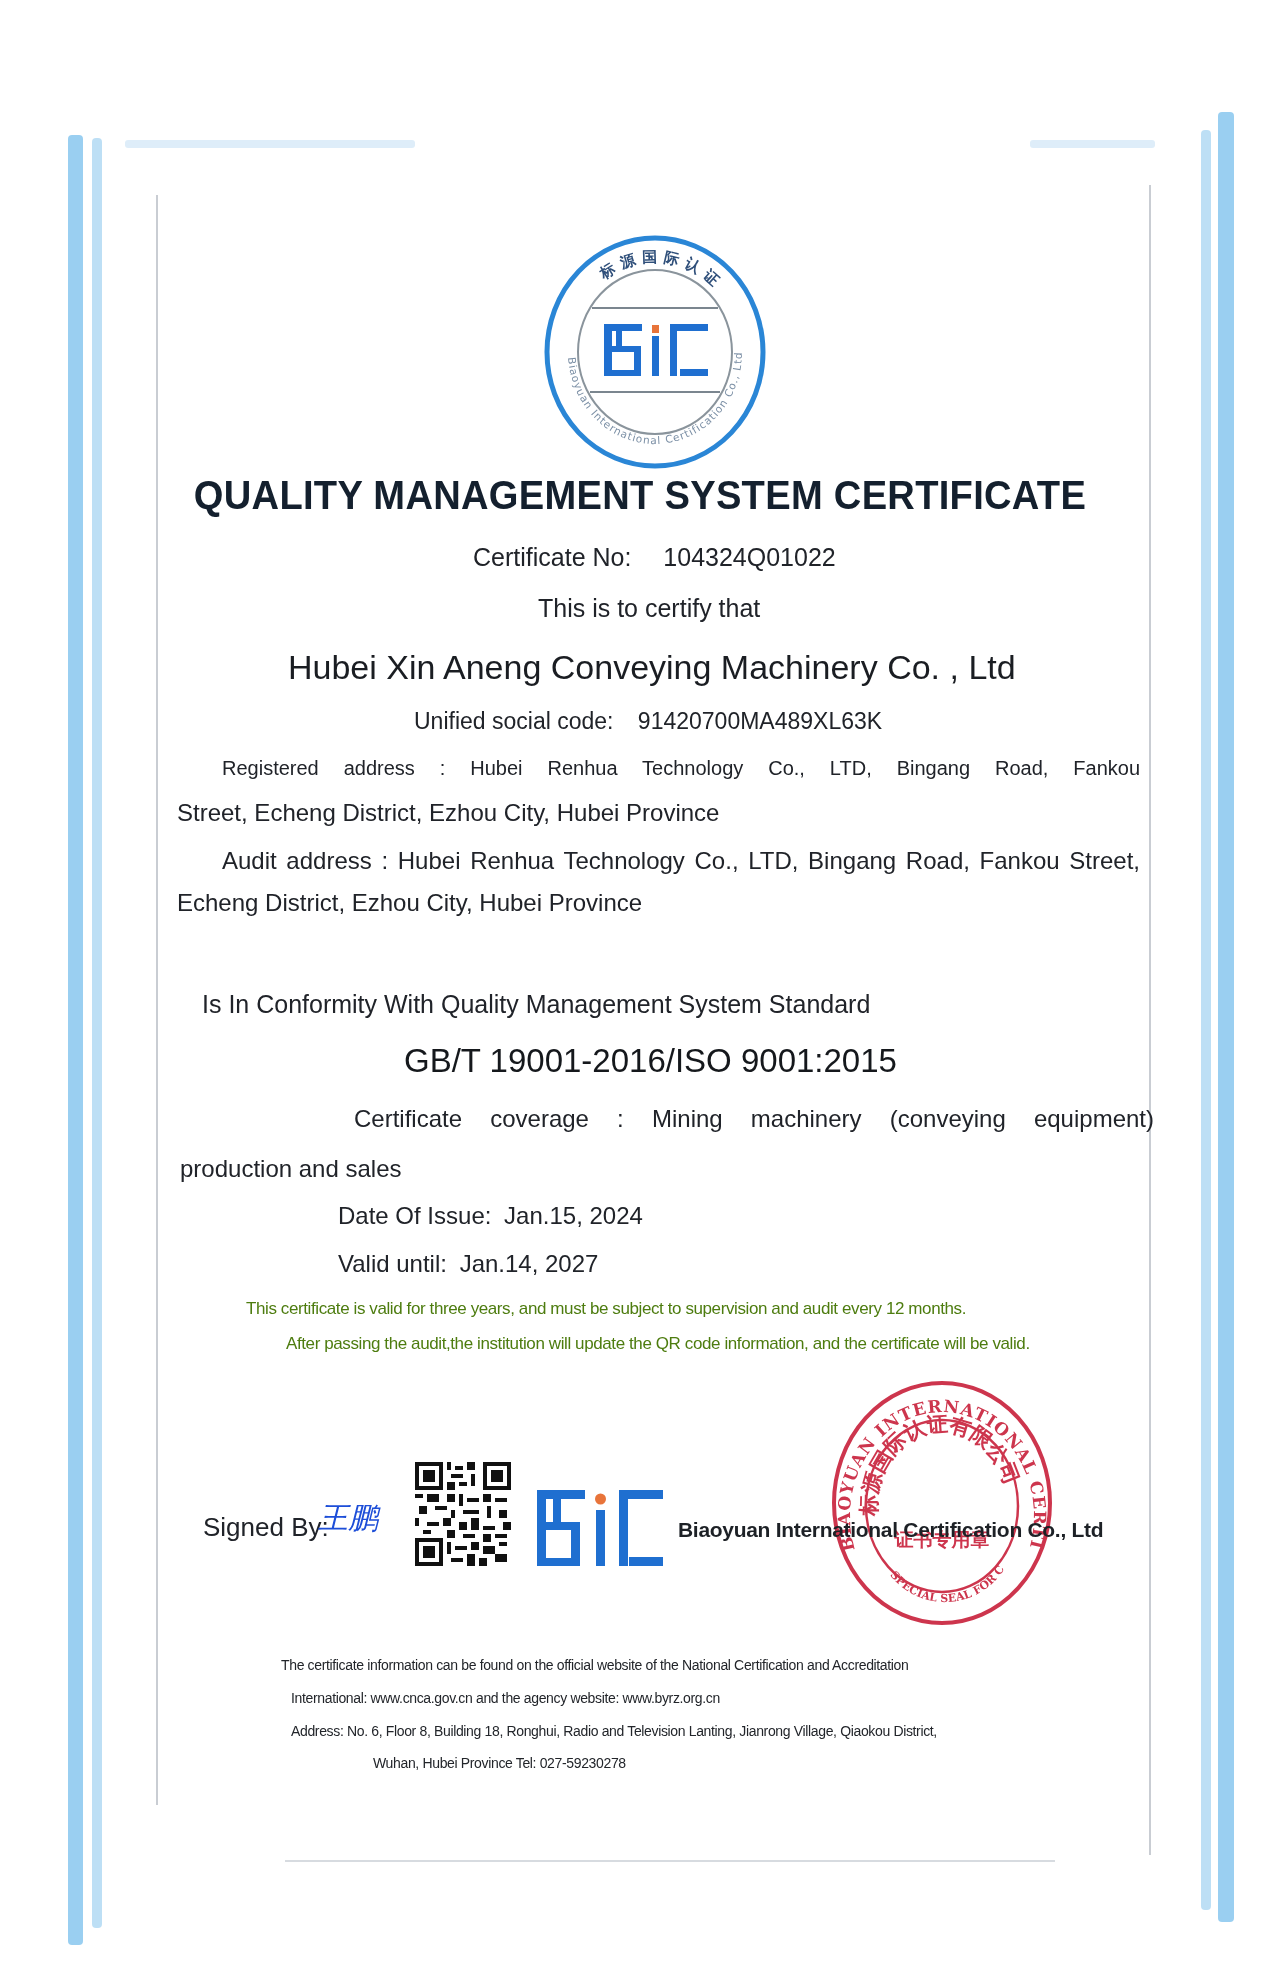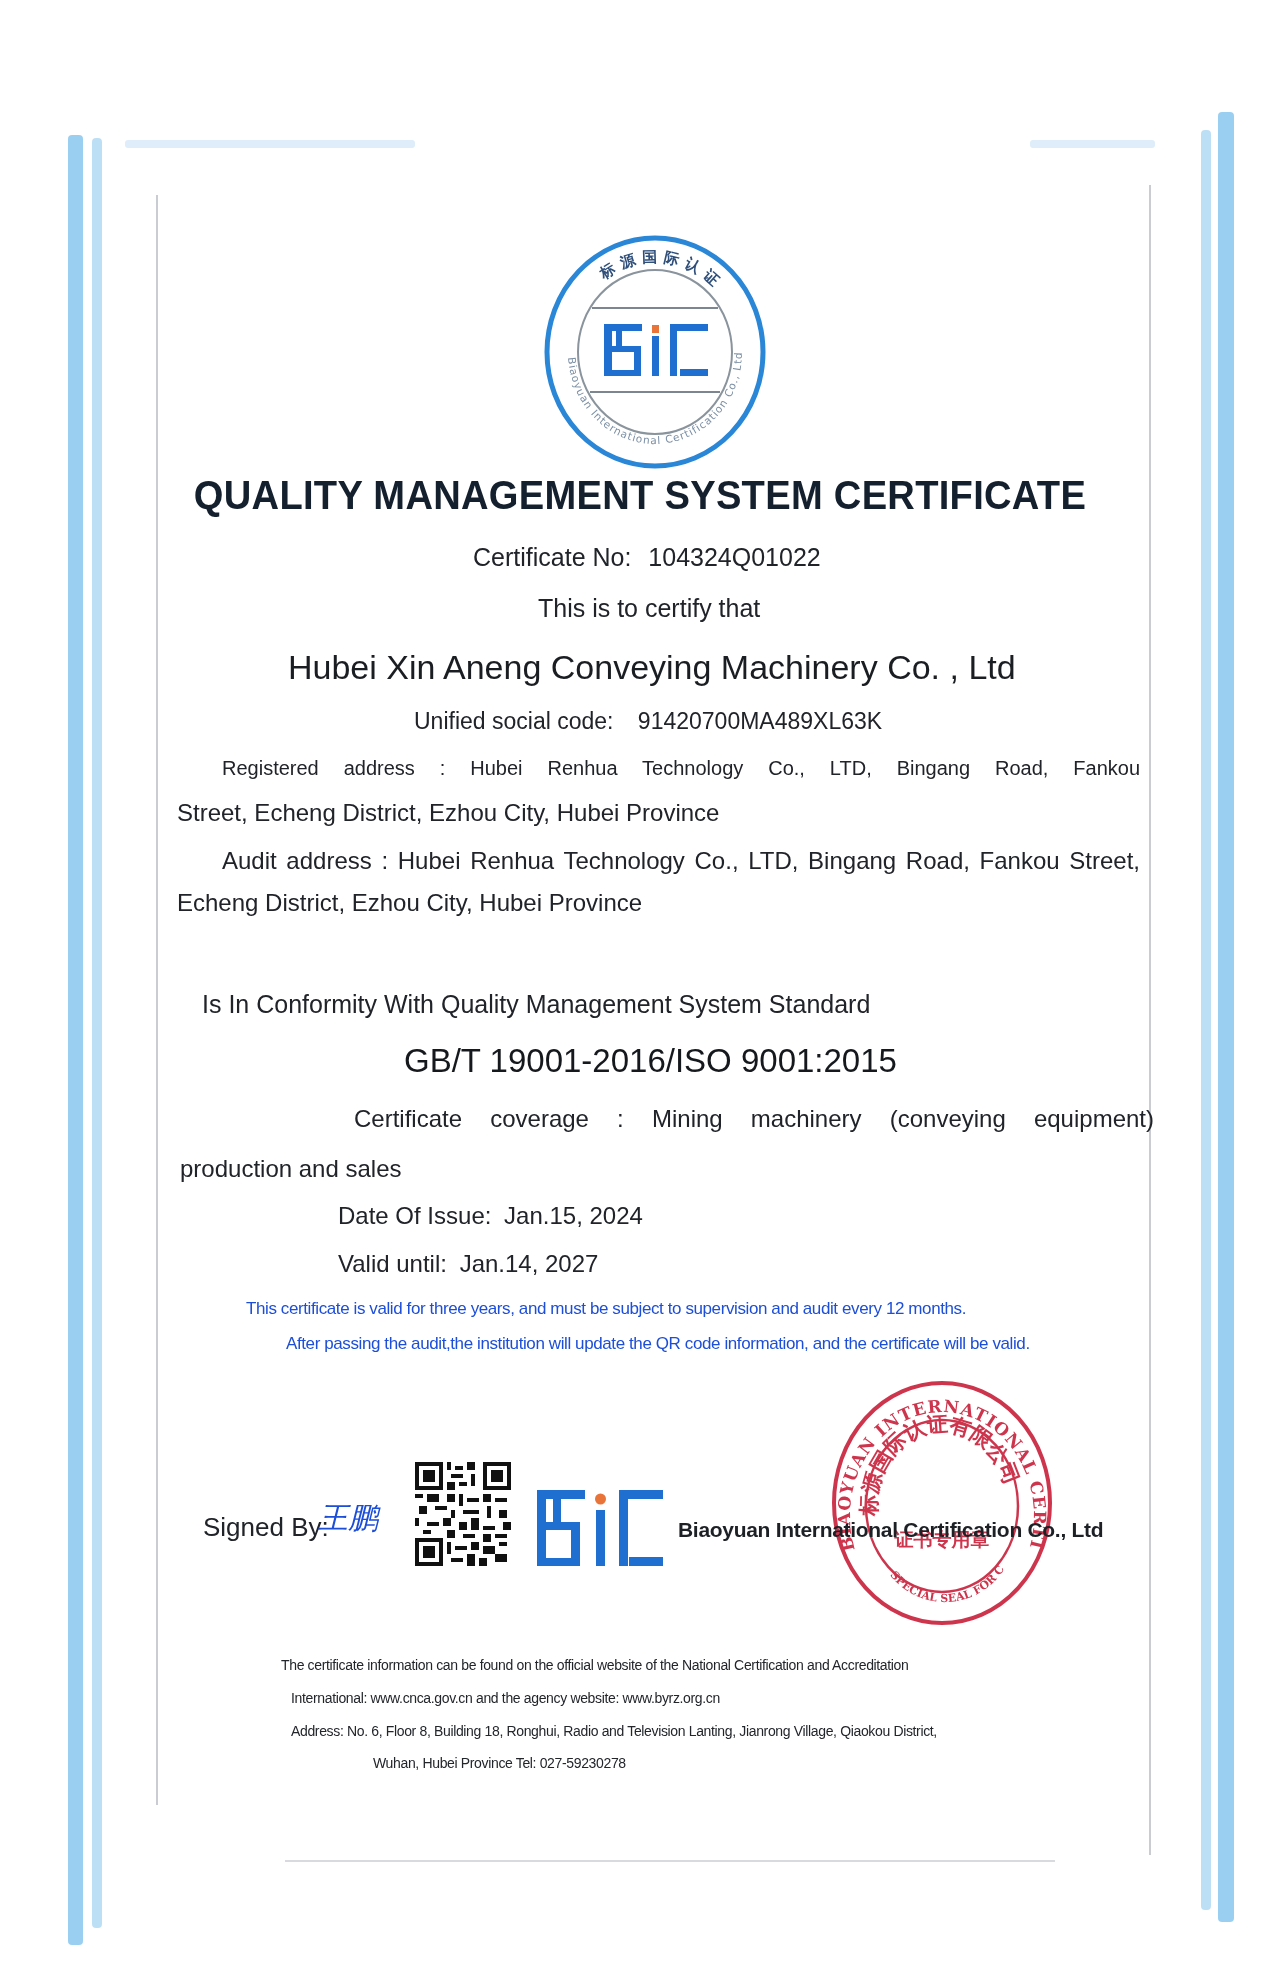--- a/index.html
+++ b/index.html
@@ -10,21 +10,21 @@
   
   .bar { position:absolute; background:#8fcaf0; border-radius:4px; opacity:.9; }
   .bar.light { background:#b6dcf4; }
   .thin { position:absolute; background:#c9cdd3; width:2px; }
   .hline { position:absolute; height:2px; background:#d7dbe0; }
   .topstrip { position:absolute; height:8px; background:#d6e9f7; opacity:.8; border-radius:3px; }
 
   .title { left:0; width:1280px; top:472px; text-align:center; font-weight:bold;
            font-size:41px; letter-spacing:0.3px; color:#14202e; transform:scaleX(0.93); transform-origin:center; }
   .line { position:absolute; white-space:nowrap; font-size:25px; color:#202329; }
-  .sm { font-size:17px; color:#1d4ed8; }
+  .sm { font-size:17px; color:#4d7c0f; }
   .xs { font-size:14px; color:#22252a;margin-left:43px; }
   .justify { text-align:justify; text-align-last:justify; }
 
   .seal-txt { font-family:"DejaVu Serif", serif; fill:#c8203a; font-weight:bold; }
   .bic-blue { fill:#1f6fd0; }
 </style>
 </head>
 <body>
 
 <div>
@@ -69,21 +69,21 @@
       <rect x="140" y="137" width="28" height="7"></rect>
     </g>
     <rect x="112" y="93" width="7" height="8" fill="#e8743a"></rect>
   </svg>
 </div>
 
 <div class="abs title">QUALITY MANAGEMENT SYSTEM CERTIFICATE</div>
 
 <div class="line" style="left:473px;top:543px;font-size:25px;">
   <span>Certificate No:</span>
-  <span style="margin-left:10px;">104324Q01022</span>
+  <span style="margin-left:25px;">104324Q01022</span>
 </div>
 
 <div class="line" style="left:538px;top:594px;font-size:25px;">This is to certify that</div>
 
 <div class="line" style="left:288px;top:648px;font-size:34px;color:#1a1d22;">Hubei Xin Aneng Conveying Machinery Co. , Ltd</div>
 
 <div class="line" style="left:414px;top:708px;font-size:23px;">
   <span>Unified social code:</span>
   <span style="margin-left:18px;">91420700MA489XL63K</span>
 </div>

